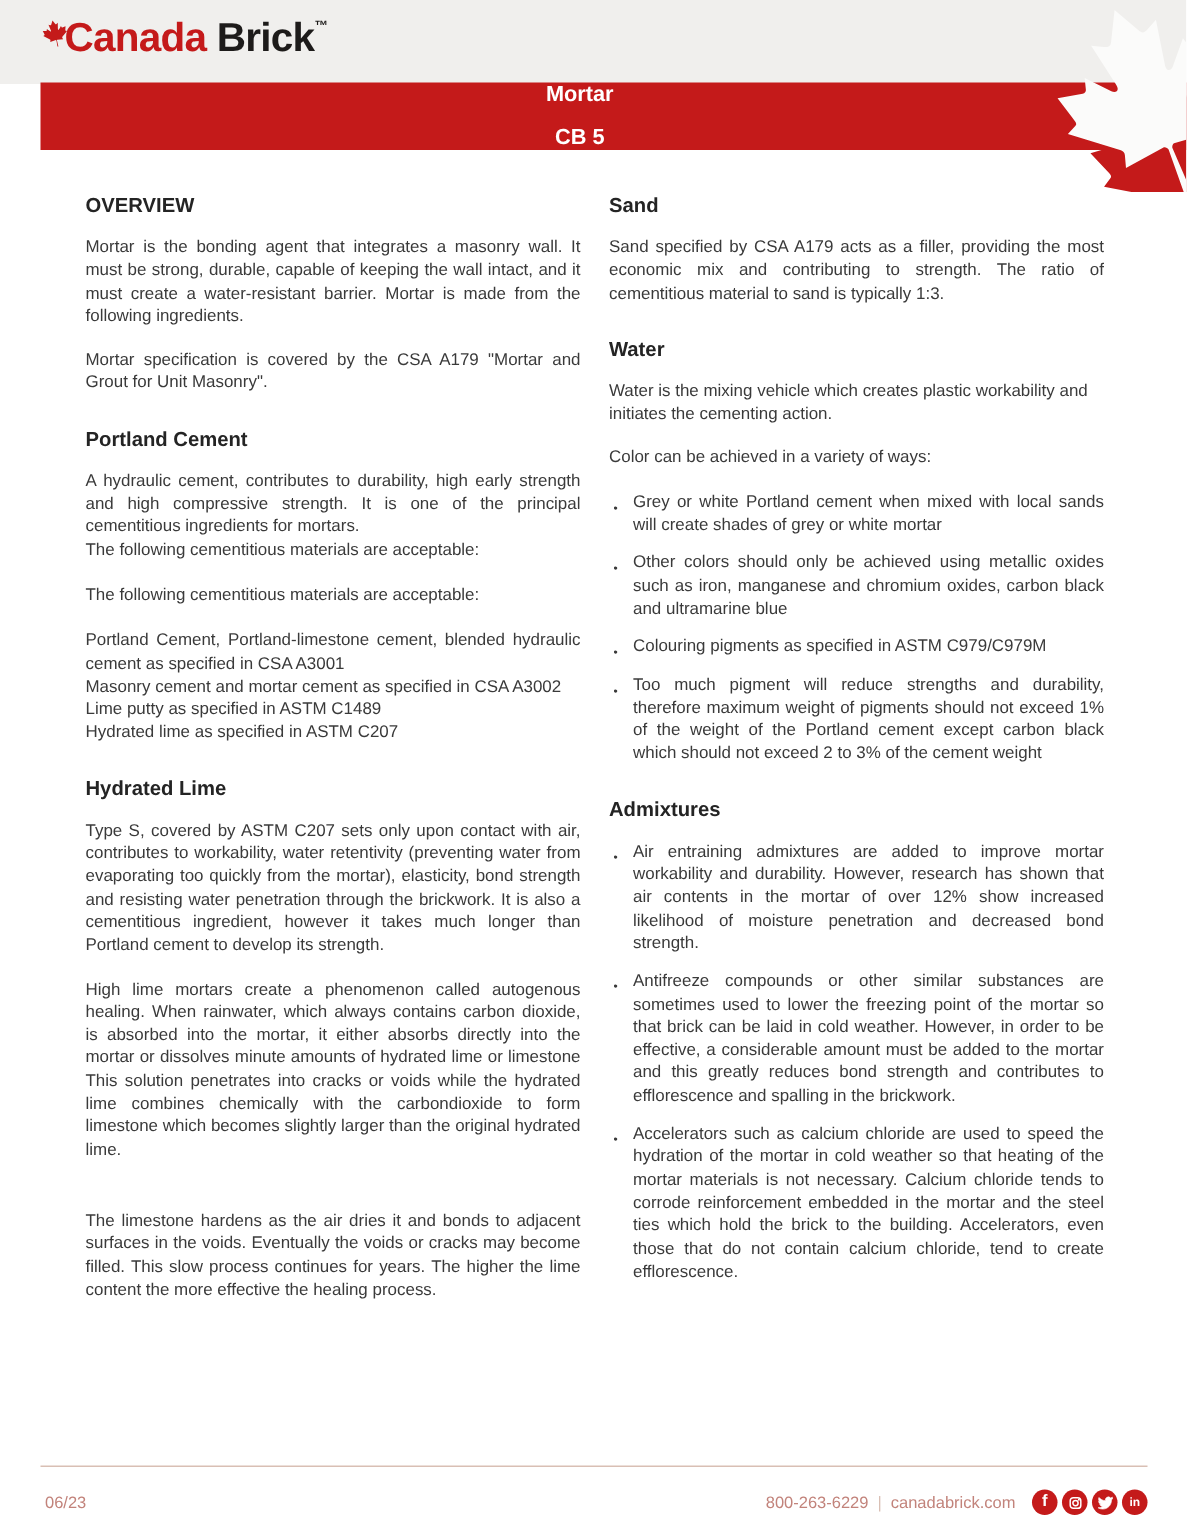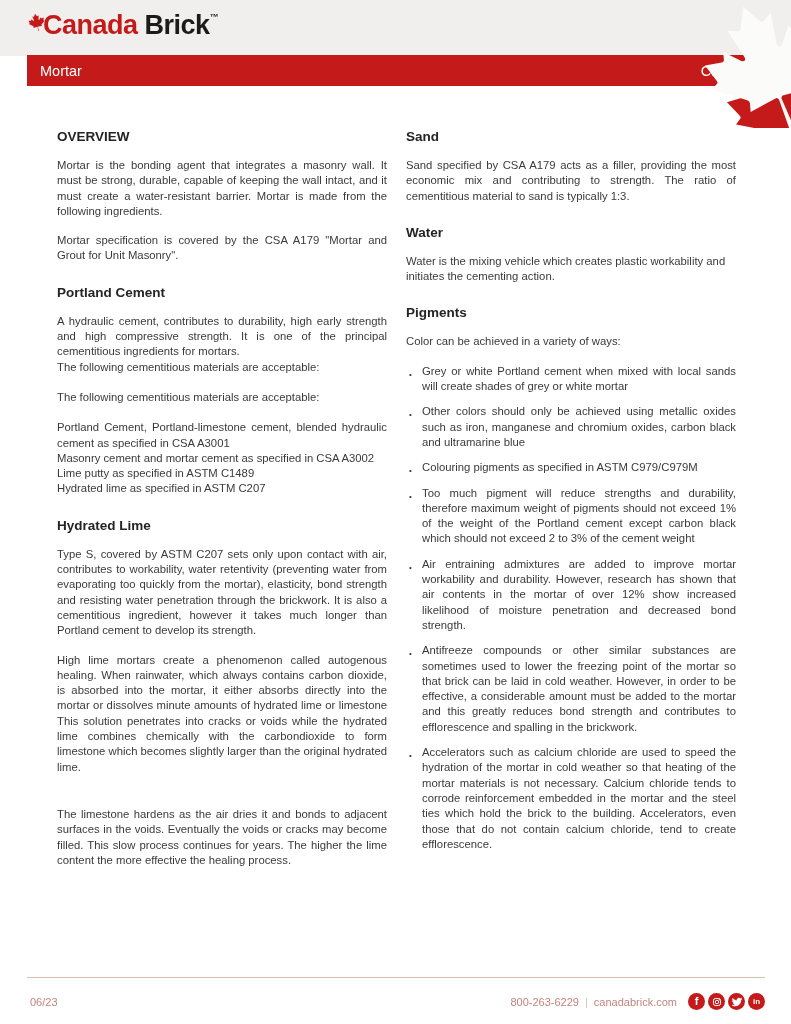--- a/index.html
+++ b/index.html
@@ -8,23 +8,23 @@
     font-family:"Liberation Sans", sans-serif; color:#3a3a3a; overflow:hidden;
   }
   
   .top-band { position:absolute; top:0; left:0; right:0; height:56px; background:#f0efed; }
   .logo { position:absolute; left:28px; top:12px; display:flex; align-items:flex-start; line-height:1; }
   .logo .leaf-logo { width:18px; height:19px; margin-right:-3px; margin-top:1px; transform:rotate(-12deg); fill:#c41a1a; }
   .logo-canada { font-size:27px; font-weight:bold; color:#c41a1a; letter-spacing:-0.5px; }
   .logo-brick  { font-size:27px; font-weight:bold; color:#1d1b1a; letter-spacing:-0.5px; margin-left:7px; }
   .logo-tm { font-size:9px; font-weight:bold; color:#1d1b1a; margin-top:1px; }
   .title-bar {
-    position:absolute; top:55px; left:27px; right:0; height:31px; background:#c41a1a;
+    position:absolute; top:55px; left:27px; right:0; height:45px; background:#c41a1a;
     color:#ffffff; display:flex; align-items:center; justify-content:space-between;
-    padding:0 58px 0 13px; box-sizing:border-box; font-weight:normal; font-size:14.5px; z-index:1;
+    padding:0 58px 0 13px; box-sizing:border-box; font-weight:bold; font-size:14.5px; z-index:1;flex-direction:column;
   }
   
   .corner { position:absolute; top:0; right:0; width:150px; height:128px; overflow:hidden; z-index:2; pointer-events:none; }
   .corner svg { position:absolute; }
   .leaf-red-corner   { top:30px; right:-62px; width:128px; height:136px; transform:rotate(-28deg); fill:#c41a1a; }
   .leaf-white-corner { top:-2px; right:-44px; width:132px; height:140px; transform:rotate(-22deg); fill:#fbfbfa; }
   
   .content { position:absolute; top:111px; left:57px; width:679px; display:flex; gap:19px; }
   .col { width:330px; }
   .heading { font-size:13.5px; font-weight:bold; color:#242424; margin:21px 0 14px; }
@@ -116,29 +116,29 @@
       <p class="para big-gap">The limestone hardens as the air dries it and bonds to adjacent surfaces in the voids. Eventually the voids or cracks may become filled. This slow process continues for years. The higher the lime content the more effective the healing process.</p>
     </div>
 
     <div class="col">
       <div class="heading first">Sand</div>
       <p class="para">Sand specified by CSA A179  acts as a filler, providing the most economic mix and contributing to strength. The ratio of cementitious material to sand is typically 1:3.</p>
 
       <div class="heading">Water</div>
       <p class="para noj">Water is the mixing vehicle which creates plastic workability and initiates the cementing action.</p>
 
-      <div class="heading">Pigments</div>
       <p class="para noj">Color can be achieved in a variety of ways:</p>
       <ul class="bullets">
         <li>Grey or white Portland cement when mixed with local sands will create shades of grey or white mortar</li>
         <li>Other colors should only be achieved using metallic oxides such as iron, manganese and chromium oxides, carbon black and ultramarine blue</li>
         <li>Colouring pigments as specified in ASTM C979/C979M</li>
         <li>Too much pigment will reduce strengths and durability, therefore maximum weight of pigments should not exceed 1% of the weight of the Portland cement except carbon black which should not exceed 2 to 3% of the cement weight</li>
       </ul>
 
+      <div class="heading">Admixtures</div>
       <ul class="bullets">
         <li>Air entraining admixtures are added to improve mortar workability and durability. However, research has shown that air contents in the mortar of over 12% show increased likelihood of moisture penetration and decreased bond strength.</li>
         <li>Antifreeze compounds or other similar substances are sometimes used to lower the freezing point of the mortar so that brick can be laid in cold weather. However, in order to be effective, a considerable amount must be added to the mortar and this greatly reduces bond strength and contributes to efflorescence and spalling in the brickwork.</li>
         <li>Accelerators such as calcium chloride are used to speed the hydration of the mortar in cold weather so that heating of the mortar materials is not necessary. Calcium chloride tends to corrode reinforcement embedded in the mortar and the steel ties which hold the brick to the building. Accelerators, even those that do not contain calcium chloride, tend to create efflorescence.</li>
       </ul>
     </div>
 
   </div>
 
   <div class="footer-line"></div>

